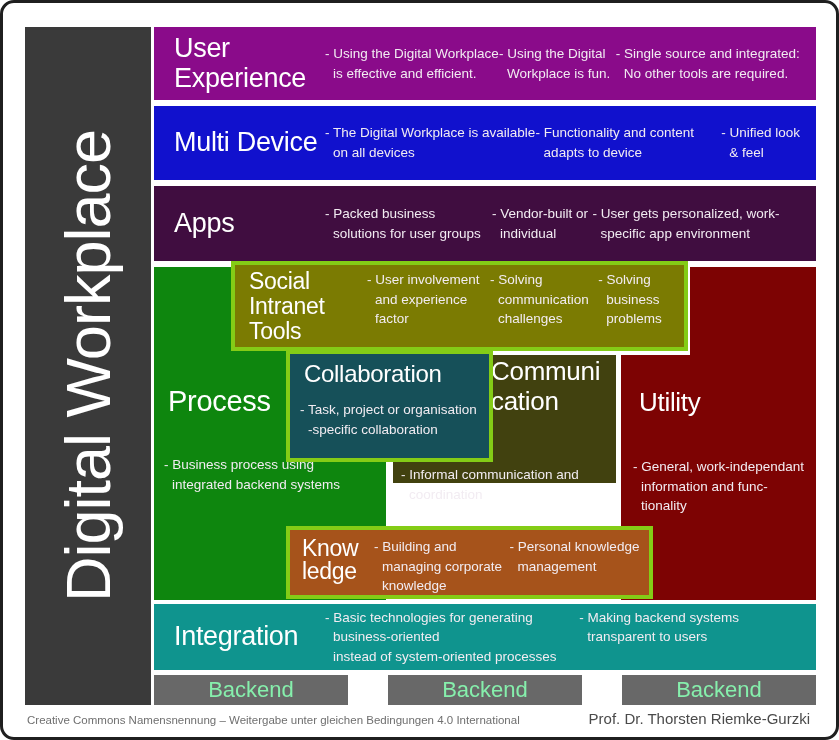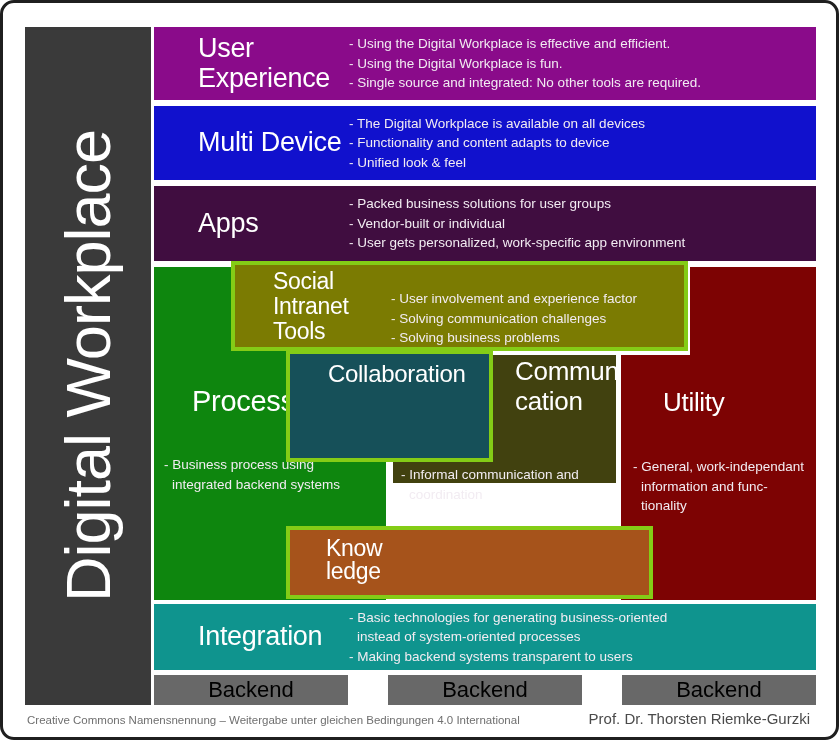--- a/index.html
+++ b/index.html
@@ -9,22 +9,22 @@
     background:#fff;border:3px solid #1f1f1f;border-radius:14px;overflow:hidden;
   }
   .abs{position:absolute;box-sizing:border-box;}
   
   #leftbar{left:22px;top:24px;width:126px;height:678px;background:var(--c-left_bar,#3a3a3a);
     display:flex;align-items:center;justify-content:center;z-index:1;}
   #leftbar .vtitle{writing-mode:vertical-rl;transform:rotate(180deg);color:#fff;
     font-size:63px;font-weight:300;letter-spacing:-1px;white-space:nowrap;}
   
   .block{color:#fff;z-index:1;}
-  .title{color:#fff;font-weight:300;white-space:pre-line;letter-spacing:-0.3px;margin-left:24px;}
-  .bullets{display:flex;flex-direction:column;}
+  .title{color:#fff;font-weight:300;white-space:pre-line;letter-spacing:-0.3px;}
+  .bullets{display:flex;flex-direction:row;}
   .b{font-size:13.5px;line-height:1.45;color:#f2ecf2;white-space:pre-line;
      padding-left:8px;text-indent:-8px;font-weight:300;}
   
   .row{left:151px;width:662px;display:flex;align-items:center;}
   .row .title{width:145px;padding-left:20px;font-size:27px;line-height:1.1;flex:none;}
   .row .bullets{flex:1;padding-left:6px;padding-right:10px;}
   #row-ue{top:24px;height:73px;background:var(--c-user_experience,#8a0b8a);}
   #row-md{top:103px;height:74px;background:var(--c-multi_device,#1111cd);}
   #row-apps{top:183px;height:75px;background:var(--c-apps,#400d40);}
   #row-integration{top:601px;height:66px;background:var(--c-integration,#0f948e);}
@@ -35,31 +35,31 @@
   #communication{left:390px;top:352px;width:223px;height:128px;background:var(--c-communication,#41410f);}
   #communication .title{position:absolute;left:98px;top:2px;font-size:26px;line-height:1.15;}
   #communication .bullets{position:absolute;left:8px;top:110px;width:212px;}
   #utility-upper{left:687px;top:264px;width:126px;height:92px;background:var(--c-utility,#7d0303);}
   #utility{left:618px;top:352px;width:195px;height:245px;background:var(--c-utility,#7d0303);}
   #utility .title{position:absolute;left:18px;top:32px;font-size:26px;}
   #utility .bullets{position:absolute;left:12px;top:102px;width:178px;}
   .boxed{border:4px solid #84cc16;z-index:2;display:flex;}
   #social{left:228px;top:258px;width:457px;height:90px;background:var(--c-social_intranet_tools,#7b7b02);}
   #social .title{width:118px;flex:none;padding:4px 0 0 14px;font-size:23px;line-height:1.08;}
-  #social .bullets{flex:1;padding-top:24px;}
+  #social .bullets{flex:1;padding-top:5px;}
   #collaboration{left:283px;top:347px;width:207px;height:112px;background:var(--c-collaboration,#165059);
     flex-direction:column;}
   #collaboration .title{padding:6px 0 0 14px;font-size:24px;}
   #collaboration .bullets{padding:12px 0 0 10px;}
   #knowledge{left:283px;top:523px;width:367px;height:73px;background:var(--c-knowledge,#a6531b);}
   #knowledge .title{width:72px;flex:none;padding:7px 0 0 12px;font-size:23px;line-height:1.02;}
   #knowledge .bullets{flex:1;padding-top:7px;}
   
   .backend{top:672px;height:30px;background:var(--c-backend,#686868);display:flex;
-    align-items:center;justify-content:center;color:#000000;font-size:22px;font-weight:300;z-index:1;}
+    align-items:center;justify-content:center;color:#86efac;font-size:22px;font-weight:300;z-index:1;}
   #backend-1{left:151px;width:194px;}
   #backend-2{left:385px;width:194px;}
   #backend-3{left:619px;width:194px;}
   
   #footer-license{left:24px;top:711px;font-size:11.5px;color:#6f6f6f;}
   #footer-author{right:26px;top:707px;font-size:15px;color:#4a4a4a;}
 </style>
 </head>
 <body>
 
@@ -127,25 +127,34 @@
     <div class="title">Social Intranet Tools</div>
     <div class="bullets">
       <div class="b">- User involvement and experience factor</div>
       <div class="b">- Solving communication challenges</div>
       <div class="b">- Solving business problems</div>
     </div>
   </div>
 
   <div id="collaboration" class="abs block boxed">
     <div class="title">Collaboration</div>
+    <div class="bullets">
+      <div class="b">- Task, project or organisation
+-specific collaboration</div>
+    </div>
   </div>
 
   <div id="knowledge" class="abs block boxed">
     <div class="title">Know
 ledge</div>
+    <div class="bullets">
+      <div class="b">- Building and managing corporate
+knowledge</div>
+      <div class="b">- Personal knowledge management</div>
+    </div>
   </div>
 
   <div id="row-integration" class="abs block row">
     <div class="title">Integration</div>
     <div class="bullets">
       <div class="b">- Basic technologies for generating business-oriented
 instead of system-oriented processes</div>
       <div class="b">- Making backend systems transparent to users</div>
     </div>
   </div>

